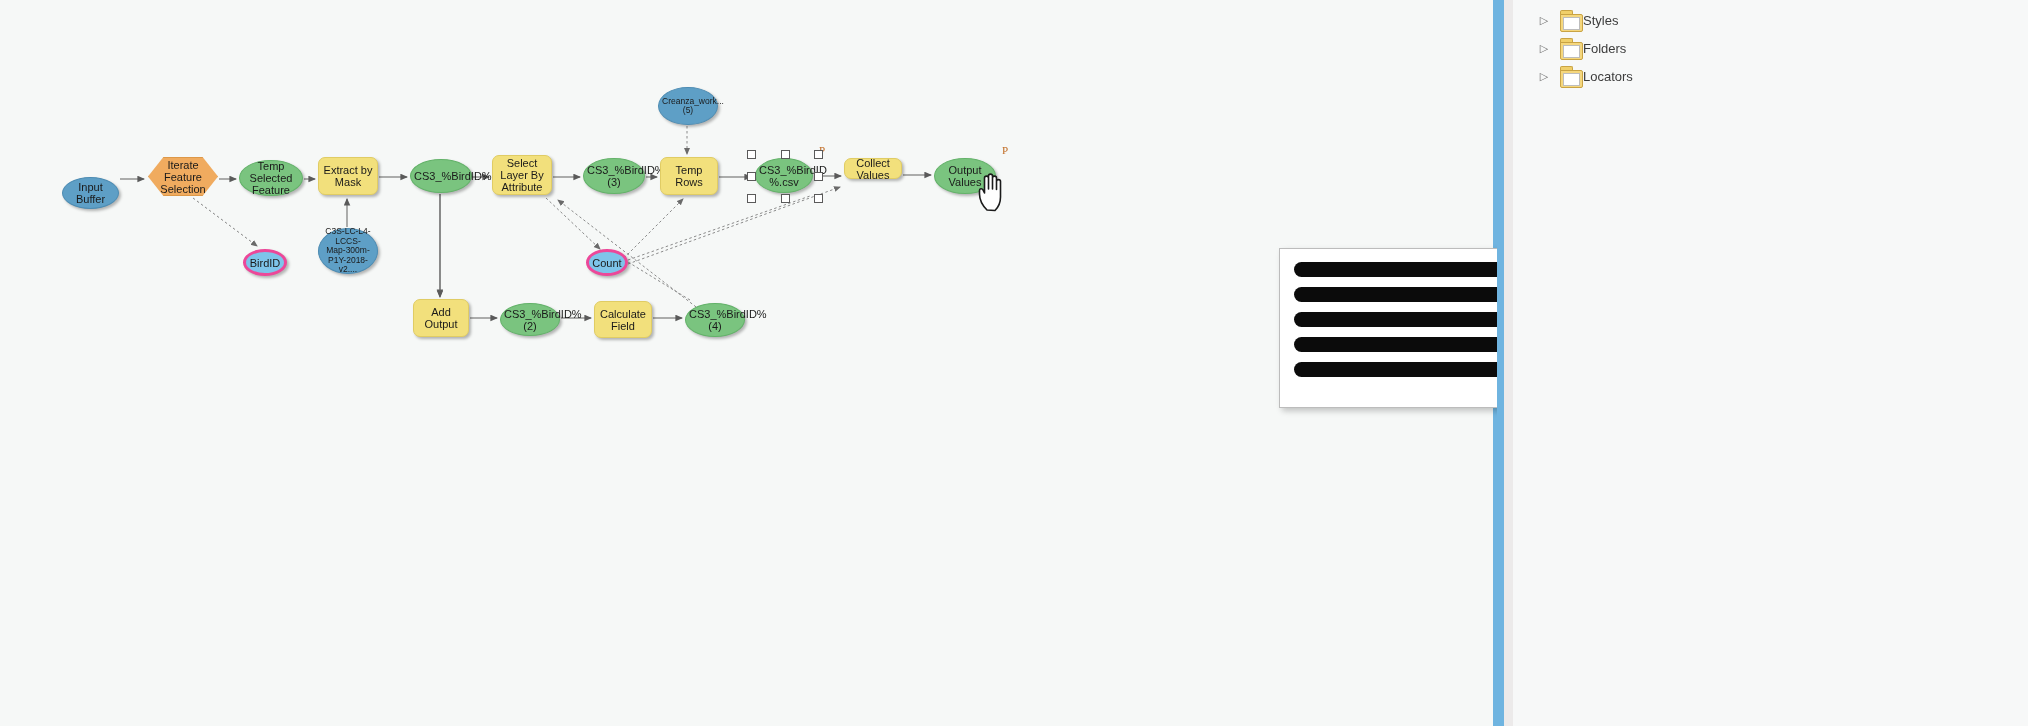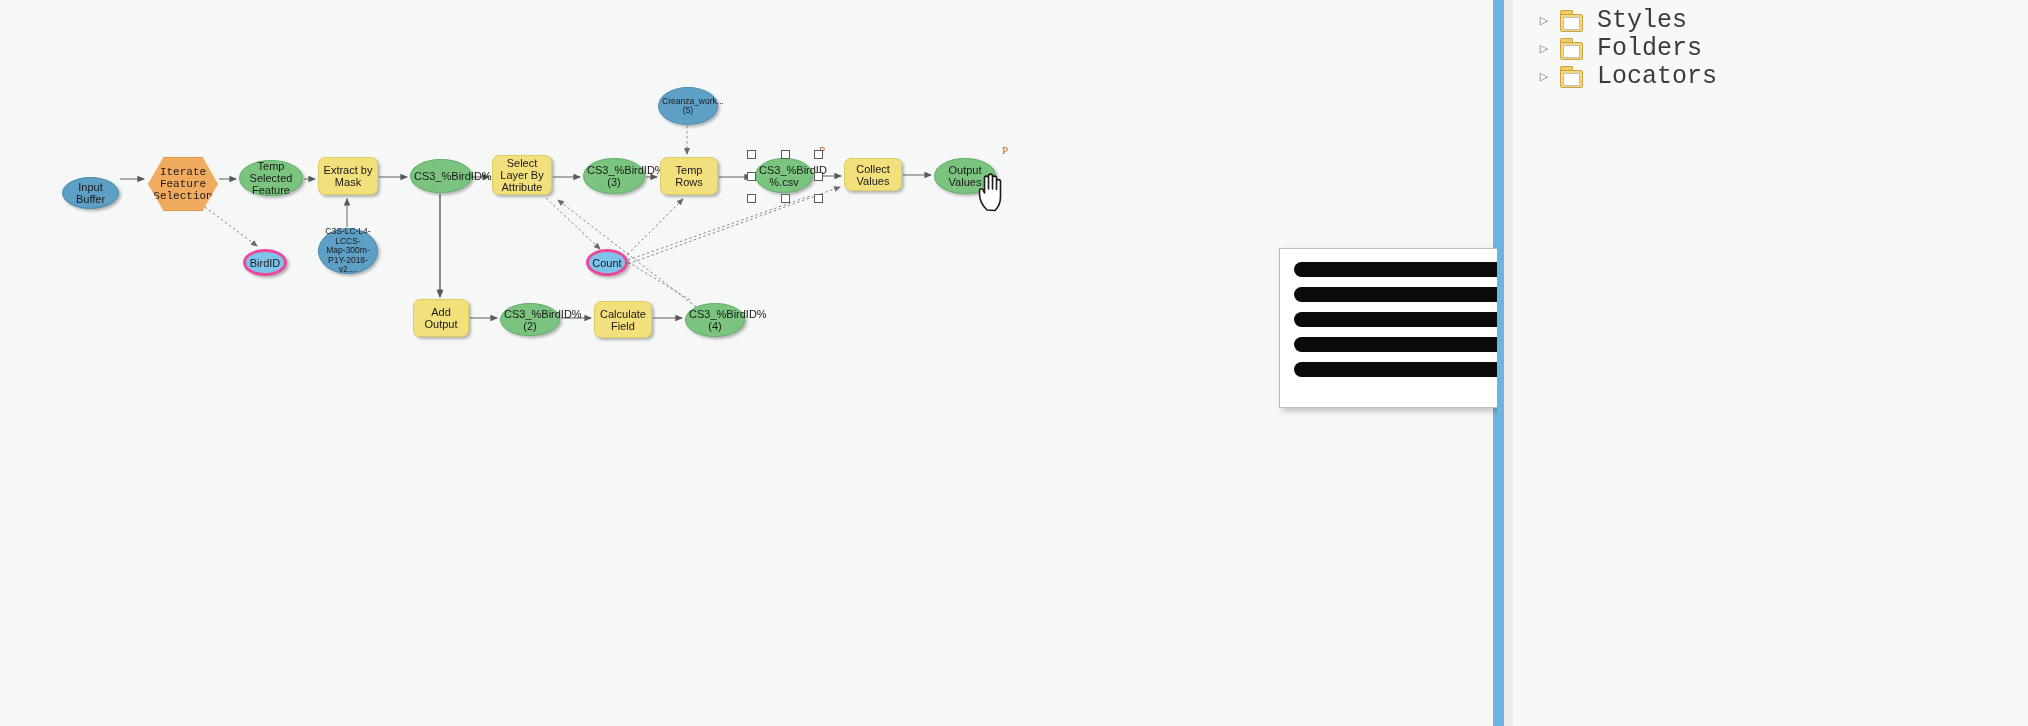--- a/index.html
+++ b/index.html
@@ -109,22 +109,22 @@
   .tree-row{
     position:absolute;left:0;height:37px;width:515px;
     display:flex;align-items:center;
   }
   .tree-arrow{
     width:14px;margin-left:24px;color:#6b6b6b;font-size:11px;
     display:flex;align-items:center;justify-content:center;
   }
   .tree-icon{width:24px;height:22px;margin-left:8px;position:relative;}
   .tree-label{
-    margin-left:14px;font-size:25px;color:#3c3c3c;
-    font-family:Liberation Mono, monospace;
+    font-size:13px;color:#3c3c3c;
+    font-family:Liberation Sans, sans-serif;
   }
 
   .folder-base{
     position:absolute;left:1px;top:4px;width:21px;height:16px;
     background:#f5d77e;border:1px solid #c9a344;border-radius:1px 2px 2px 2px;
   }
   .folder-tab{
     position:absolute;left:1px;top:0px;width:11px;height:5px;
     background:#f0cf6a;border:1px solid #c9a344;border-bottom:none;
     border-radius:2px 2px 0 0;
@@ -182,21 +182,21 @@
       <path d="M628,264 L840,187"></path>
     </g>
     <g stroke="#8a8a8a" stroke-width="1" fill="none" stroke-dasharray="2.5,2.5">
       <path d="M628,260 L810,196"></path>
       <path d="M690,300 L628,262"></path>
     </g>
   </svg>
 
   <div id="node-container">
       <div class="node n-oval-blue" style="left: 62px; top: 177px; width: 57px; height: 32px;"><span>Input Buffer</span></div>
-      <div class="node n-hex-orange" style="left: 148px; top: 157px; width: 70px; height: 54px; font-family: Liberation Mono, monospace;"><span>Iterate Feature
+      <div class="node n-hex-orange" style="left: 148px; top: 157px; width: 70px; height: 39px;"><span>Iterate Feature
 Selection</span></div>
       <div class="node n-oval-green" style="left: 239px; top: 160px; width: 64px; height: 36px;"><span>Temp Selected
 Feature</span></div>
       <div class="node n-oval-lightblue" style="left: 243px; top: 249px; width: 44px; height: 27px;"><span>BirdID</span></div>
       <div class="node n-rect-yellow" style="left: 318px; top: 157px; width: 60px; height: 38px;"><span>Extract by Mask</span></div>
       <div class="node n-oval-blue n-tiny" style="left: 318px; top: 228px; width: 60px; height: 46px;"><span>C3S-LC-L4-
 LCCS-
 Map-300m-
 P1Y-2018-v2....</span></div>
       <div class="node n-oval-green" style="left: 410px; top: 159px; width: 62px; height: 34px;"><span>CS3_%BirdID%</span></div>
@@ -211,21 +211,21 @@
 %.csv</span></div>
       <div class="param-badge" style="left: 819px; top: 144px;">P</div>
       <div class="handle" style="left: 747px; top: 150px;"></div>
       <div class="handle" style="left: 780.5px; top: 150px;"></div>
       <div class="handle" style="left: 814px; top: 150px;"></div>
       <div class="handle" style="left: 747px; top: 172px;"></div>
       <div class="handle" style="left: 814px; top: 172px;"></div>
       <div class="handle" style="left: 747px; top: 194px;"></div>
       <div class="handle" style="left: 780.5px; top: 194px;"></div>
       <div class="handle" style="left: 814px; top: 194px;"></div>
-      <div class="node n-rect-yellow" style="left: 844px; top: 158px; width: 58px; height: 33px;"><span>Collect Values</span></div>
+      <div class="node n-rect-yellow" style="left: 844px; top: 158px; width: 58px; height: 21px;"><span>Collect Values</span></div>
       <div class="node n-oval-green" style="left: 934px; top: 158px; width: 62px; height: 36px;"><span>Output Values</span></div>
       <div class="param-badge" style="left: 1002px; top: 144px;">P</div>
       <div class="node n-oval-lightblue" style="left: 586px; top: 249px; width: 42px; height: 27px;"><span>Count</span></div>
       <div class="node n-rect-yellow" style="left: 413px; top: 299px; width: 56px; height: 38px;"><span>Add Output</span></div>
       <div class="node n-oval-green" style="left: 500px; top: 303px; width: 60px; height: 33px;"><span>CS3_%BirdID%
 (2)</span></div>
       <div class="node n-rect-yellow" style="left: 594px; top: 301px; width: 58px; height: 37px;"><span>Calculate Field</span></div>
       <div class="node n-oval-green" style="left: 685px; top: 303px; width: 60px; height: 34px;"><span>CS3_%BirdID%
 (4)</span></div>
     </div>

